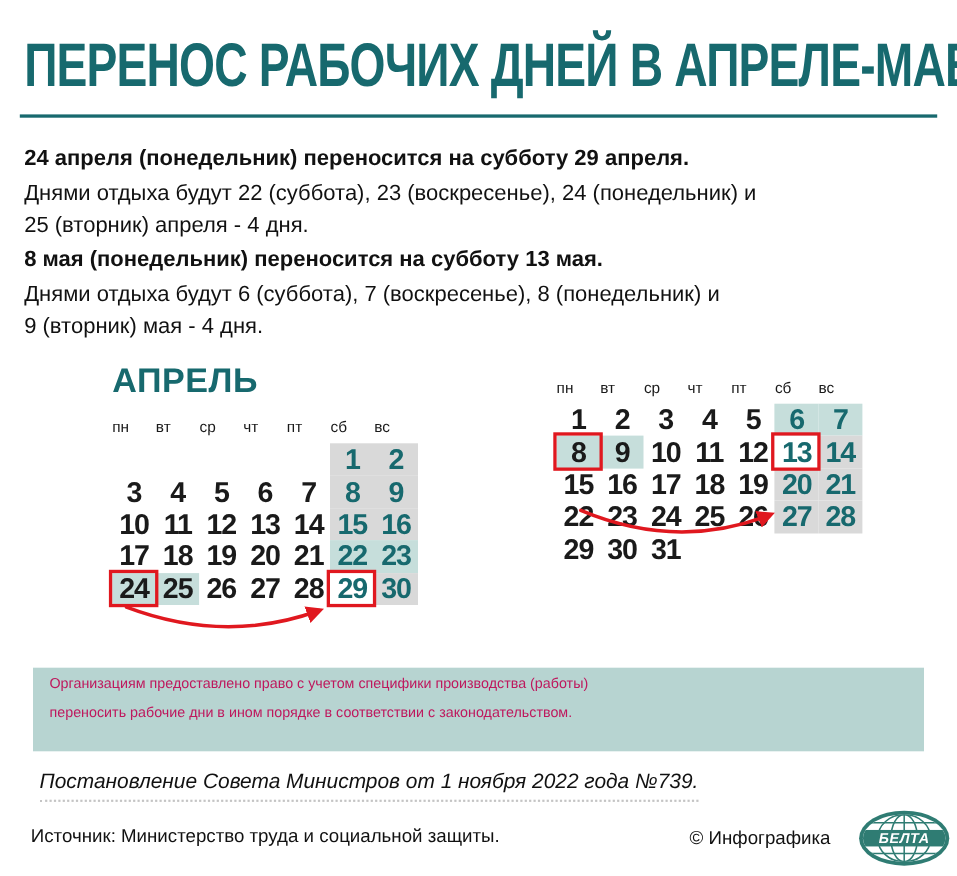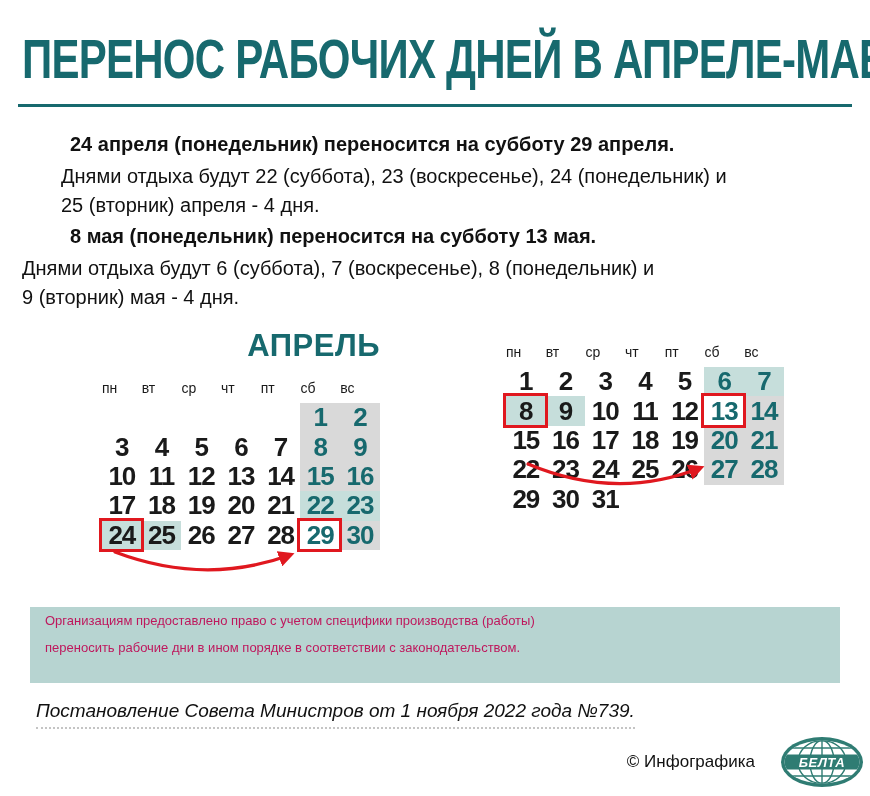--- a/index.html
+++ b/index.html
@@ -14,26 +14,26 @@
   *{margin:0;padding:0;box-sizing:border-box;}
   html,body{background:#fff;}
   body{font-family:"Liberation Sans","DejaVu Sans",sans-serif;color:var(--ink);}
   .page{position:relative;width:870px;height:796px;background:#ffffff;overflow:hidden;}
 
   .title{position:absolute;left:22px;top:26px;font-size:56px;font-weight:bold;color:var(--teal);
          white-space:nowrap;transform:scaleX(0.75);transform-origin:0 50%;letter-spacing:-1px;}
   .rule{position:absolute;left:18px;top:104px;width:834px;height:3px;background:var(--teal);}
 
   .para{position:absolute;left:22px;font-size:20px;line-height:29px;color:#111;}
-  .para.bold{font-weight:bold;margin-left:48px;}
-  #p1{top:130px;} #p2{top:162px;margin-left:39px;} #p3{top:222px;} #p4{top:254px;}
+  .para.bold{font-weight:bold;}
+  #p1{top:130px;} #p2{top:162px;} #p3{top:222px;} #p4{top:254px;}
 
   .calendar{position:absolute;top:328px;width:278px;}
   #cal-0{left:102px;} #cal-1{left:506px;}
-  .cal-title{text-align:right;font-size:31px;font-weight:bold;color:var(--teal);letter-spacing:.5px;}
+  .cal-title{text-align:left;font-size:31px;font-weight:bold;color:var(--teal);letter-spacing:.5px;}
   .dow{display:grid;grid-template-columns:repeat(7,39.7px);margin-top:16px;}
   .dow-cell{text-align:left;font-size:14px;color:#1a1a1a;}
   .grid{display:grid;grid-template-columns:repeat(7,39.7px);grid-auto-rows:29.4px;margin-top:7px;}
   .cell{display:flex;align-items:center;justify-content:center;font-size:26px;font-weight:bold;
         color:#1a1a1a;letter-spacing:-1px;}
   .cell.we{color:var(--teal);}
   .cell.gray{background:var(--gray);}
   .cell.mint{background:var(--mint);}
   .cell.white{background:#fff;}
   .cell.framed{position:relative;}
@@ -175,20 +175,21 @@
       </marker>
     </defs>
     <path d="M 115 552 Q 205 586 290 555" fill="none" stroke="#e0181f" stroke-width="3.2" stroke-linecap="round" marker-end="url(#ah)"></path>
     <path d="M 528 464 Q 616 501 700 468" fill="none" stroke="#e0181f" stroke-width="3.2" stroke-linecap="round" marker-end="url(#ah)"></path>
   </svg>
 
   <div class="note-box">Организациям предоставлено право с учетом специфики производства (работы)<br>переносить рабочие дни в ином порядке в соответствии с законодательством.</div>
 
   <p class="decree"><span>Постановление Совета Министров от 1 ноября 2022 года №739.</span></p>
 
+  <p class="source">Источник: Министерство труда и социальной защиты.</p>
 
   <div class="credit">
     <span class="credit-text">© Инфографика</span>
     <svg class="logo" viewBox="0 0 84 52">
       <ellipse cx="42" cy="26" rx="41" ry="25" fill="#2f7c73"></ellipse>
       <ellipse cx="42" cy="26" rx="37.5" ry="21.5" fill="#ffffff"></ellipse>
       <clipPath id="lg">
           <ellipse cx="42" cy="26" rx="37.5" ry="21.5"></ellipse>
         </clipPath>
       <g clip-path="url(#lg)">

